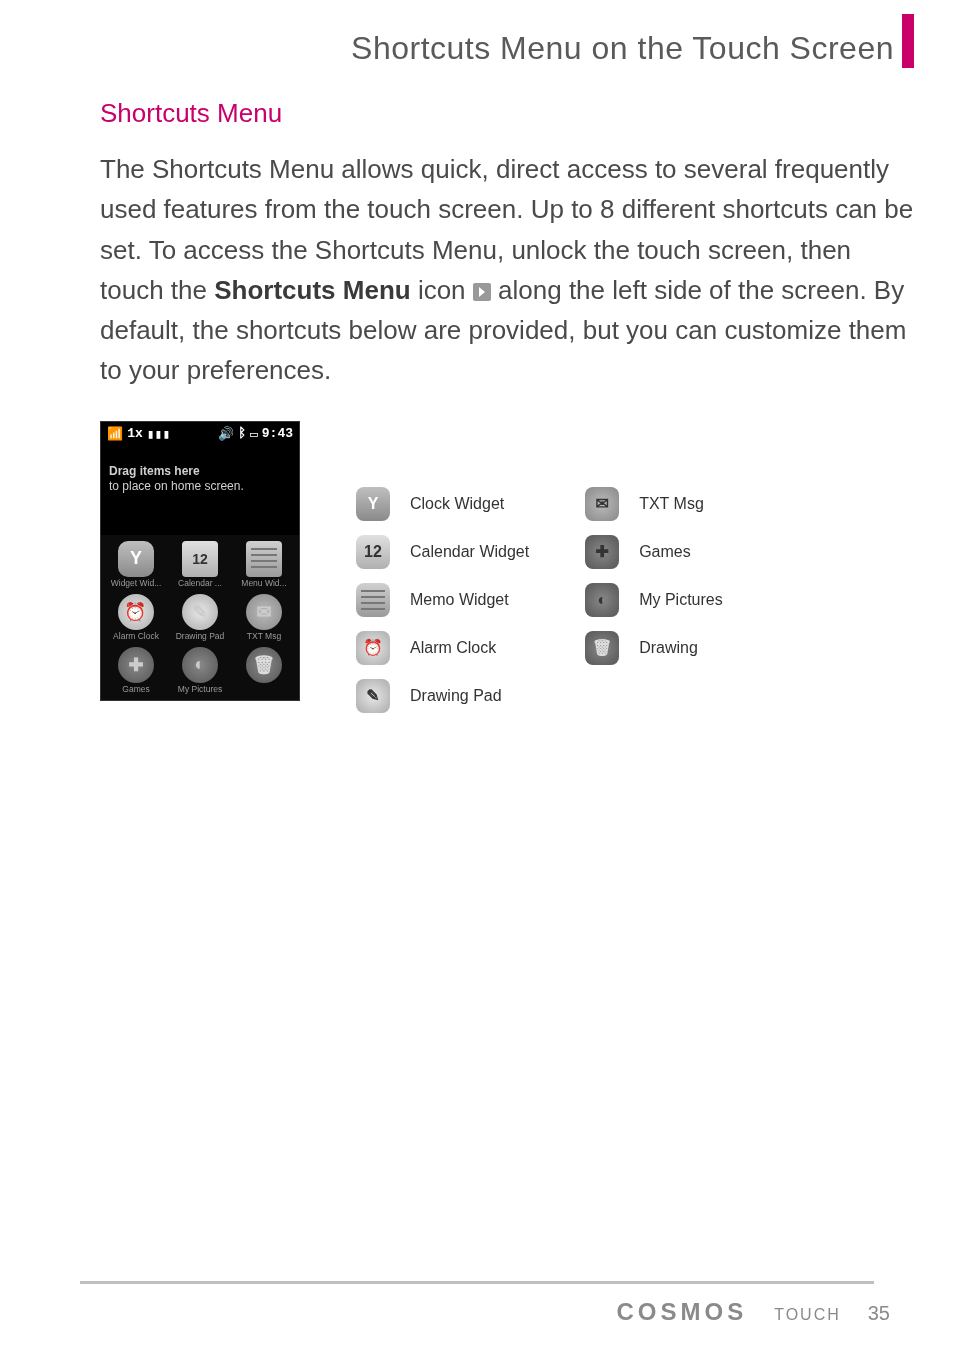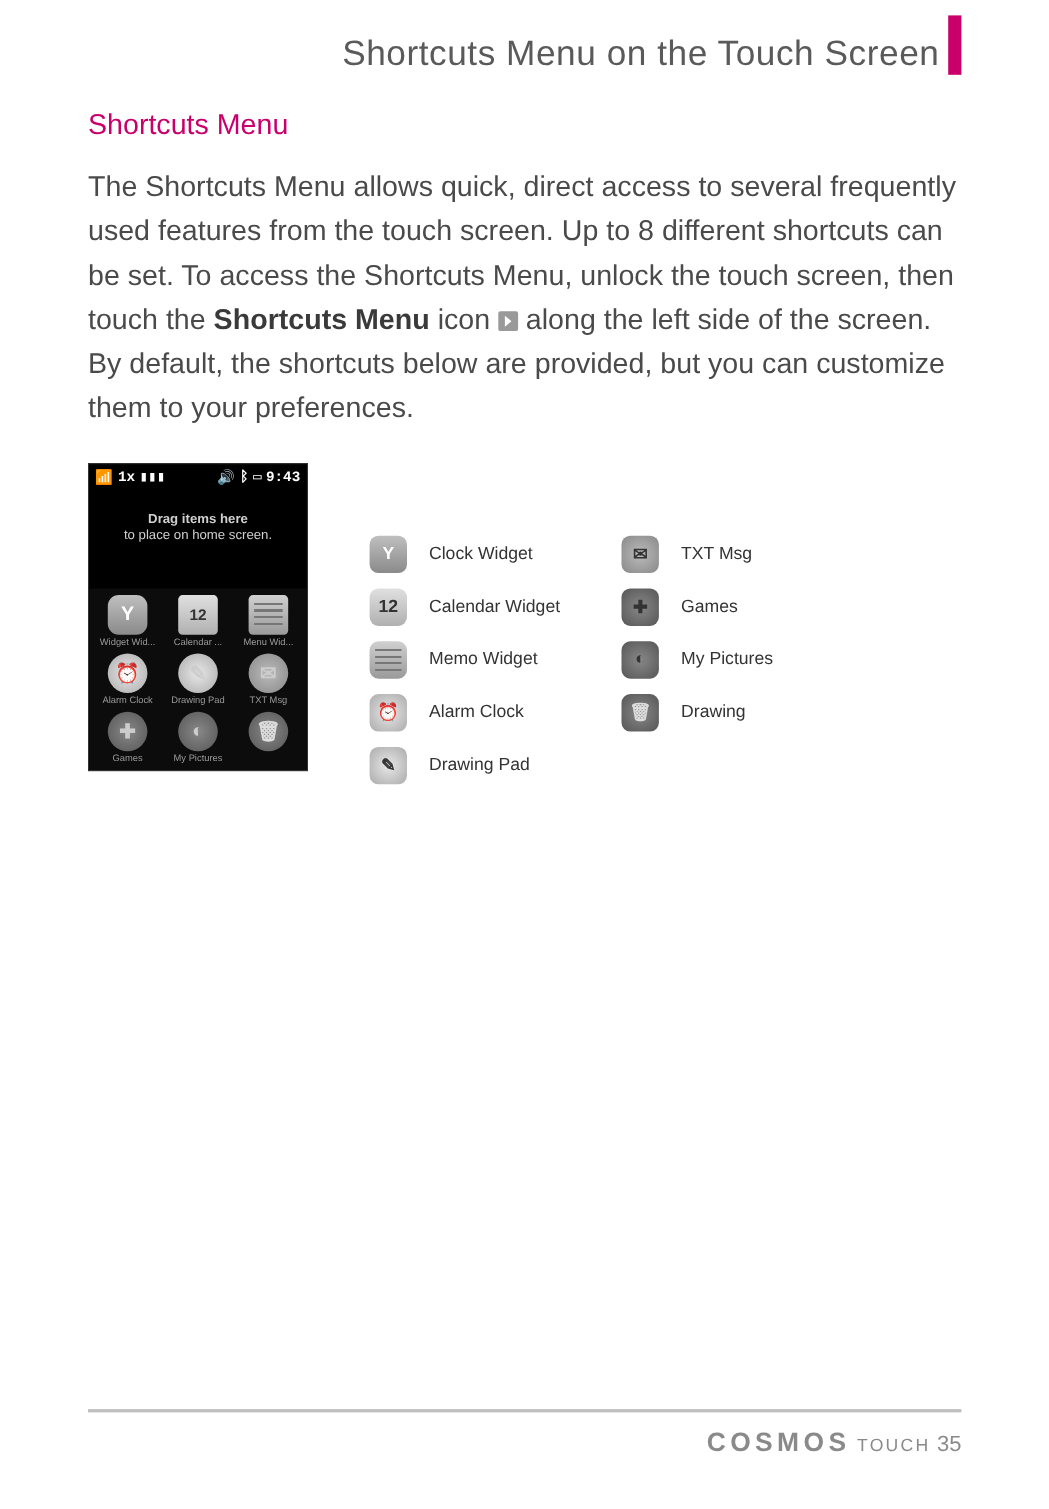--- a/index.html
+++ b/index.html
@@ -5,21 +5,22 @@
   * { box-sizing: border-box; margin: 0; padding: 0; }
   body {
     width: 954px;
     height: 1372px;
     background: #fff;
     font-family: Arial, Helvetica, sans-serif;
     position: relative;
     color: #333;
   }
   .page {
-    padding: 30px 80px 0 80px;
+    padding: 30px 40px 0 80px;
+    margin-left: 20px;
   }
   .title-bar {
     display: flex;
     align-items: stretch;
     justify-content: flex-end;
     margin-bottom: 30px;
   }
   .title-text {
     font-size: 32px;
     font-weight: 500;
@@ -82,21 +83,20 @@
     justify-content: space-between;
     align-items: center;
     padding: 4px 6px;
     font-size: 13px;
     font-weight: bold;
     color: #fff;
     font-family: "Courier New", monospace;
   }
   .status-left, .status-right { display: flex; gap: 4px; align-items: center; }
   .drag-zone {
-    text-align: center;
     padding: 18px 8px 40px 8px;
     color: #d0d0d0;
     font-size: 12px;
     line-height: 1.3;
   }
   .drag-zone div:first-child { font-weight: bold; }
   .shortcut-grid {
     display: grid;
     grid-template-columns: repeat(3, 1fr);
     gap: 2px;
@@ -159,25 +159,25 @@
   
   .footer-rule {
     position: absolute;
     left: 80px; right: 80px;
     bottom: 88px;
     height: 3px;
     background: #bfbfbf;
   }
   .footer {
     position: absolute;
-    right: 80px;
+    right: 64px;
     bottom: 46px;
     display: flex;
     align-items: baseline;
-    gap: 6px;
+    gap: 27px;
     color: #8a8a8a;
   }
   .brand {
     font-size: 24px;
     letter-spacing: 4px;
     font-weight: 600;
   }
   .brand-sub { font-size: 16px; letter-spacing: 2px; font-weight: 400; }
   .pagenum { font-size: 20px; color: #8a8a8a; }
 </style>

